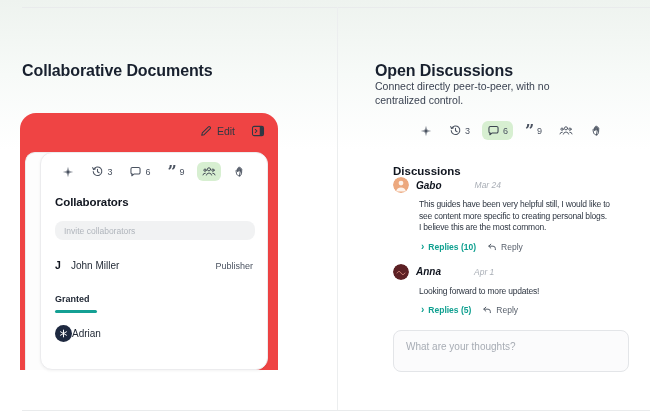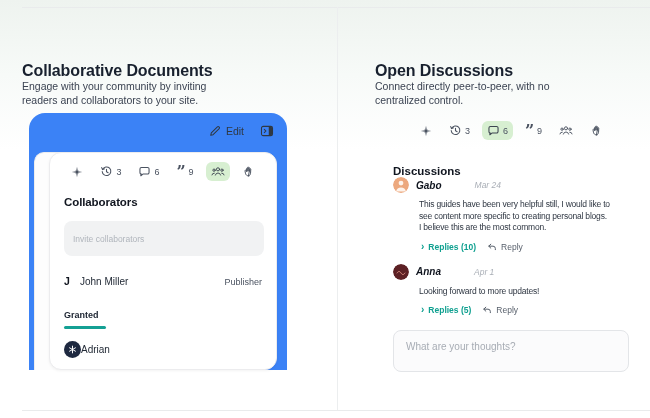--- a/index.html
+++ b/index.html
@@ -9,40 +9,40 @@
            background:linear-gradient(180deg,#eef3ef 0%,#f7faf8 50%,#ffffff 100%);}
   .hline{position:absolute;left:22px;right:0;height:1px;background:#e9ebec;}
   .hline.top{top:7px}.hline.bottom{top:410px}
   .vline{position:absolute;left:337px;top:7px;height:404px;width:1px;background:#eceeef;}
 
   .col-title{position:absolute;top:46px;font-size:16px;font-weight:700;color:#18202e;letter-spacing:-0.1px;}
   .col-desc{position:absolute;top:68px;font-size:10.5px;line-height:14.5px;color:#3b4352;white-space:pre-line;}
   .lt{left:22px}.rt{left:375px}
 
   
-  .left-mock{position:absolute;left:29px;top:113px;width:258px;height:257px;
-             background:#3b82f6;border-radius:16px 16px 0 0;}
+  .left-mock{position:absolute;left:20px;top:113px;width:258px;height:257px;
+             background:#ef4444;border-radius:16px 16px 0 0;}
   .mock-actions{position:absolute;top:11px;right:13px;display:flex;align-items:center;gap:16px;}
   .edit-btn{display:flex;align-items:center;gap:5px;background:none;border:none;padding:0;cursor:pointer;
             font-family:inherit;font-size:10.5px;color:#2f3843;}
   .icon-btn{background:none;border:none;padding:0;cursor:pointer;display:flex;}
   .behind-card{position:absolute;left:5px;top:39px;bottom:0;width:28px;background:#fdfdfd;
                border:1px solid #ededee;border-bottom:none;border-radius:10px 0 0 0;box-sizing:border-box;}
   .card{position:absolute;left:20px;top:39px;width:228px;height:218px;background:#fff;
         border:1px solid #ececee;border-radius:12px;box-sizing:border-box;
         box-shadow:0 1px 3px rgba(0,0,0,.05);}
   .toolbar{display:flex;justify-content:center;align-items:center;gap:7px;padding-top:9px;}
   .t-item{display:flex;align-items:center;gap:3px;padding:3px 5px;border-radius:6px;color:#4a5260;cursor:pointer;}
   .t-item.active{background:#d7efd1;}
   .t-cnt{font-size:9px;color:#4a5260;}
   .quote-glyph{font-size:16px;font-weight:700;line-height:10px;height:11px;display:inline-block;
                transform:translateY(1px);font-family:"DejaVu Serif",serif;}
   .card h4{margin:15px 14px 0;font-size:11.5px;font-weight:700;color:#10151f;letter-spacing:-0.1px;}
   .invite{display:block;margin:13px 14px 0;width:200px;box-sizing:border-box;background:#f1f2f3;border:none;
-          border-radius:8px;height:35px;padding:0 9px;font-size:8.5px;color:#6b7280;outline:none;font-family:inherit;}
+          border-radius:8px;height:19px;padding:0 9px;font-size:8.5px;color:#6b7280;outline:none;font-family:inherit;}
   .invite::placeholder{color:#b0b5bc;}
   .member{margin:19px 14px 0;display:flex;align-items:baseline;}
   .m-init{font-weight:700;font-size:10.5px;color:#10151f;width:16px;}
   .m-name{font-size:10px;color:#232b37;}
   .m-role{margin-left:auto;font-size:9px;color:#4a5260;}
   .tab-row{margin:17px 14px 0;cursor:pointer;}
   .tab-label{font-size:9px;font-weight:700;color:#1b2330;}
   .tab-underline{width:42px;height:2.5px;background:#14a094;border-radius:2px;margin-top:4px;}
   .granted-row{margin:12px 14px 0;display:flex;align-items:center;gap:0;}
   .g-avatar{width:17px;height:17px;border-radius:50%;background:#1e2940;display:flex;
@@ -74,22 +74,20 @@
 </head>
 <body>
 
 <div class="stage">
   <div class="bg-tint"></div>
   <div class="hline top"></div>
   <div class="vline"></div>
   <div class="hline bottom"></div>
 
   <h3 class="col-title lt">Collaborative Documents</h3>
-  <p class="col-desc lt">Engage with your community by inviting
-readers and collaborators to your site.</p>
 
   <div class="left-mock">
     <div class="mock-actions">
       <button class="edit-btn">
         <span>
           <svg width="12" height="12" viewBox="0 0 14 14" fill="none" stroke="#2f3843" stroke-width="1.2" stroke-linejoin="round">
             <path d="M2 12l.7-2.8L9.8 2.1a1.2 1.2 0 0 1 1.7 0l.4.4a1.2 1.2 0 0 1 0 1.7L4.8 11.3 2 12z"></path>
           </svg>
         </span>
         <span>Edit</span>

